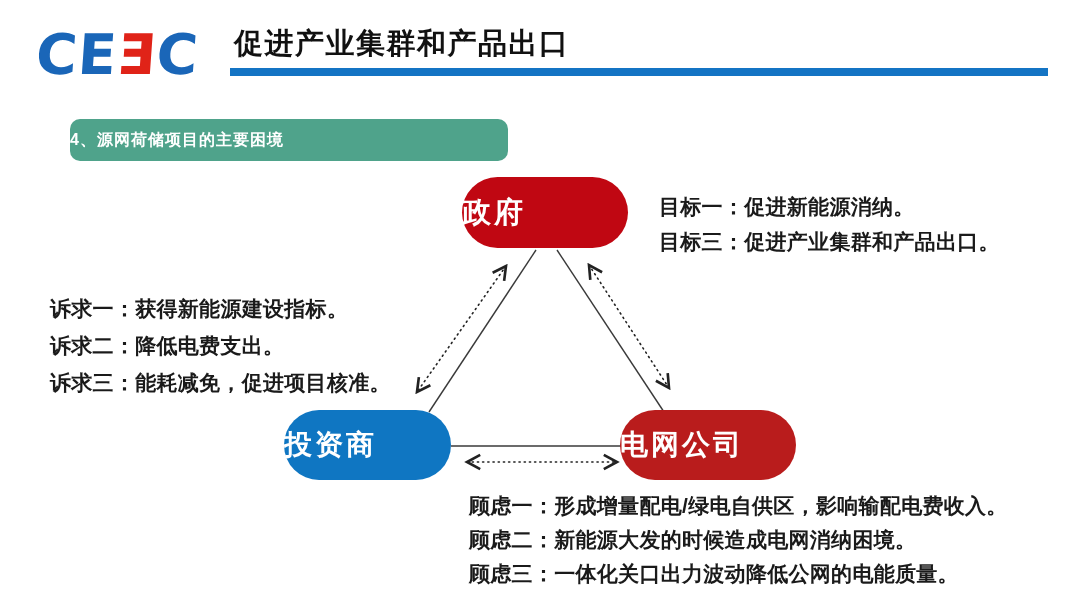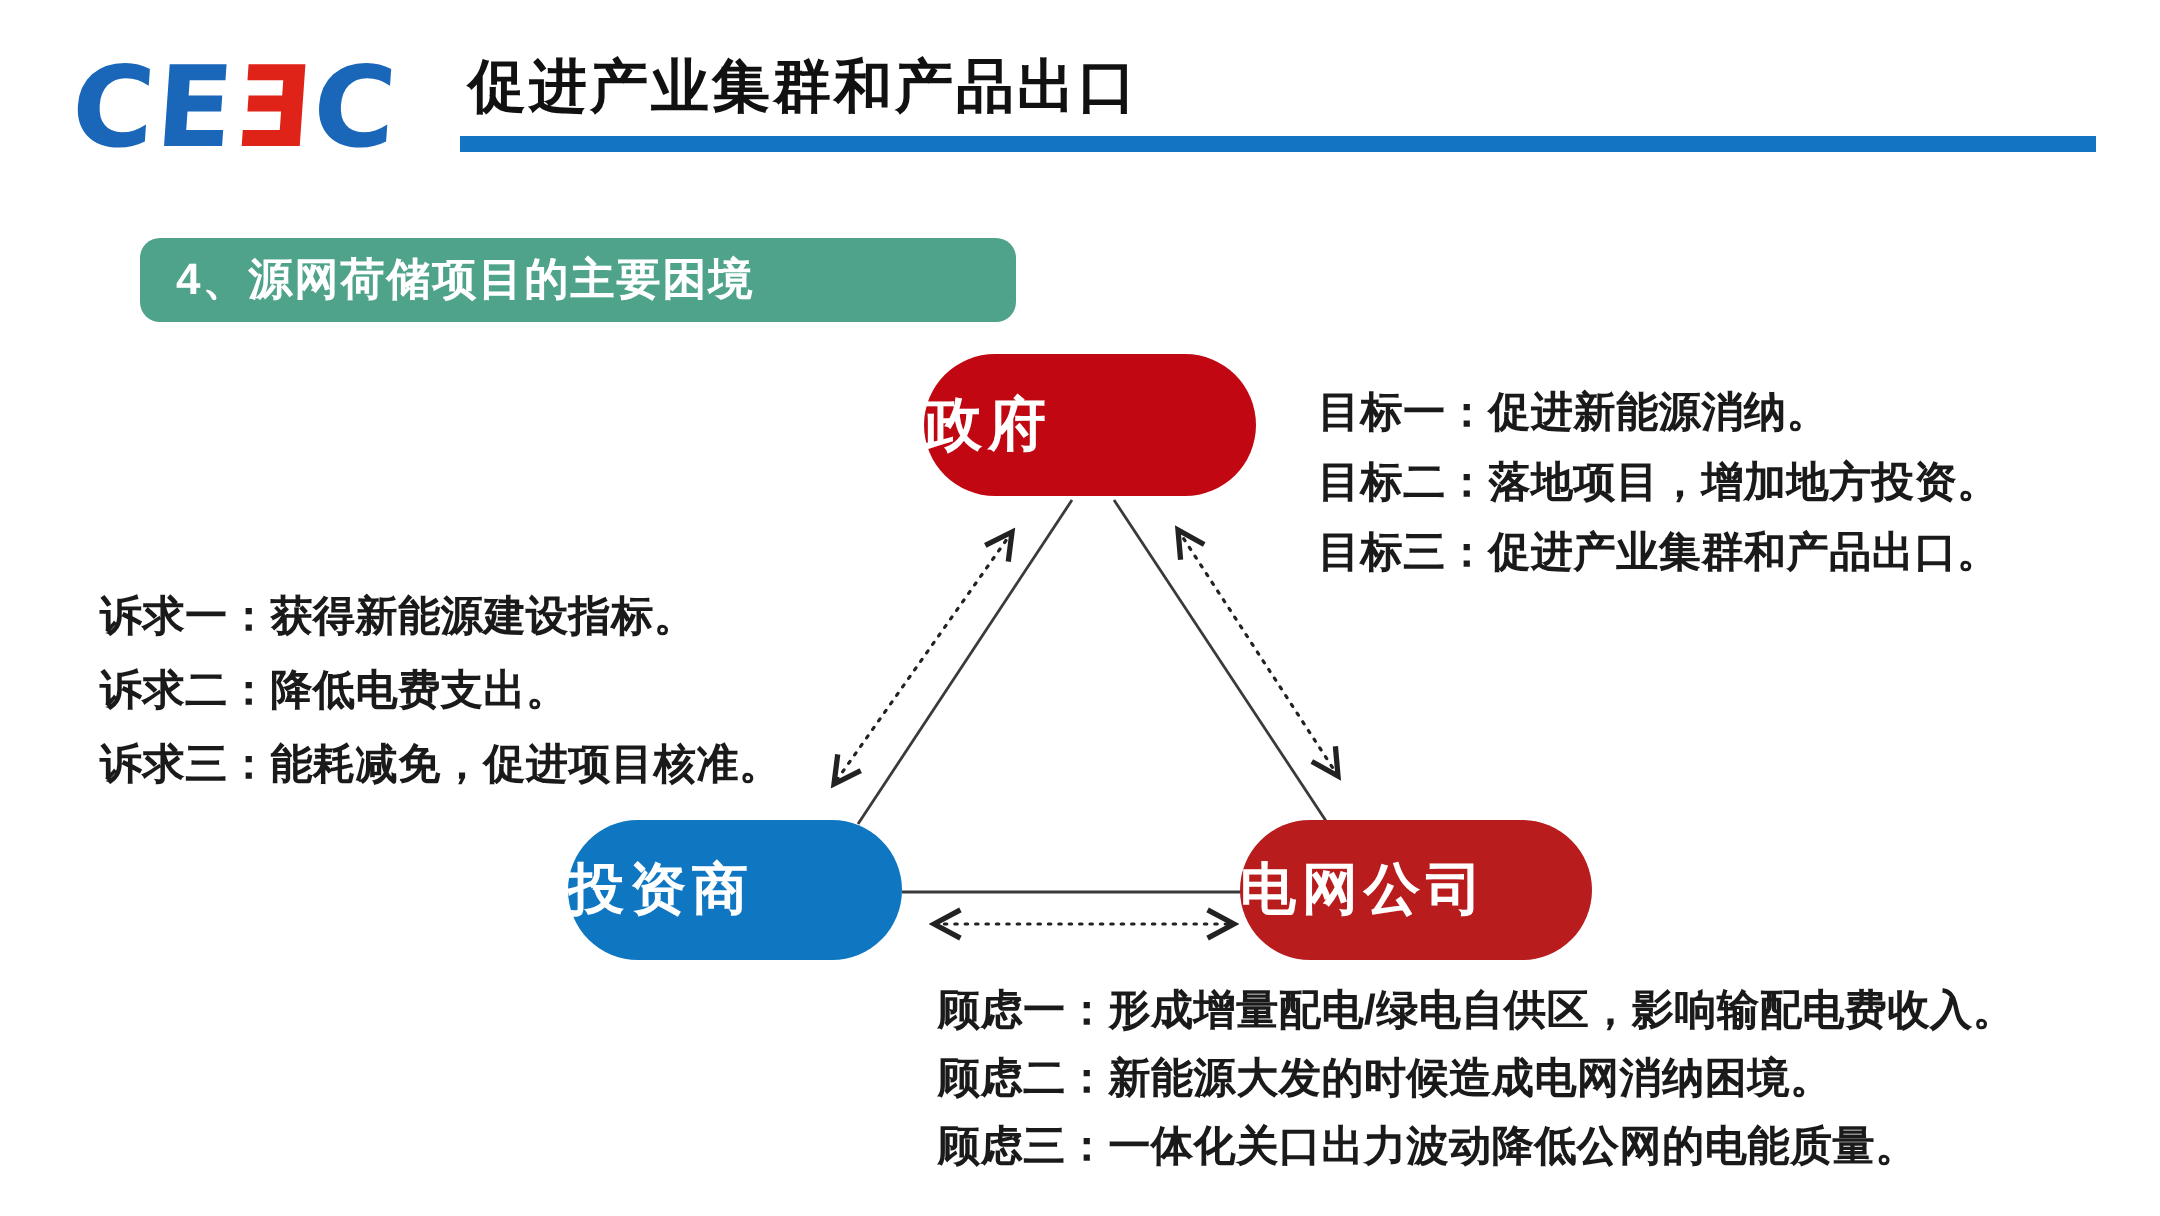--- a/index.html
+++ b/index.html
@@ -19,22 +19,22 @@
   .logo .red { color:#e02318; transform:scaleX(-1); }
   .slide-title {
     left:234px; top:24px; font-size:29px; font-weight:800; color:#111;
     letter-spacing:1.5px; white-space:nowrap;
   }
   .title-rule { left:230px; top:68px; width:818px; height:8px; background:#1474c4; }
 
   
   .badge {
     left:70px; top:119px; width:438px; height:42px; box-sizing:border-box;
-    background:#4fa38b; border-radius:10px; color:#fff; font-size:22px;
-    font-weight:600; display:flex; align-items:center; padding-left:18px;
+    background:#4fa38b; border-radius:10px; color:#fff; font-size:16px;
+    font-weight:600; display:flex; align-items:center; 
     letter-spacing:1px; white-space:nowrap;
   }
 
   
   .node {
     position:absolute; display:flex; align-items:center; justify-content:flex-start;
     color:#fff; font-weight:800; font-size:28px; letter-spacing:3px;
     border-radius:40px; white-space:nowrap;
   }
   .node-gov  { left:462px; top:177px; width:166px; height:71px; background:#c00712; font-size:29px; }
@@ -88,21 +88,20 @@
 </div>
 <div class="node node-inv">
   <span>投资商</span>
 </div>
 <div class="node node-grid">
   <span>电网公司</span>
 </div>
 
 <div class="textblock tb-goals">
   <div>目标一：促进新能源消纳。</div>
-  <div>目标二：落地项目，增加地方投资。</div>
   <div>目标三：促进产业集群和产品出口。</div>
 </div>
 <div class="textblock tb-demands">
   <div>诉求一：获得新能源建设指标。</div>
   <div>诉求二：降低电费支出。</div>
   <div>诉求三：能耗减免，促进项目核准。</div>
 </div>
 <div class="textblock tb-concerns">
   <div>顾虑一：形成增量配电/绿电自供区，影响输配电费收入。</div>
   <div>顾虑二：新能源大发的时候造成电网消纳困境。</div>

